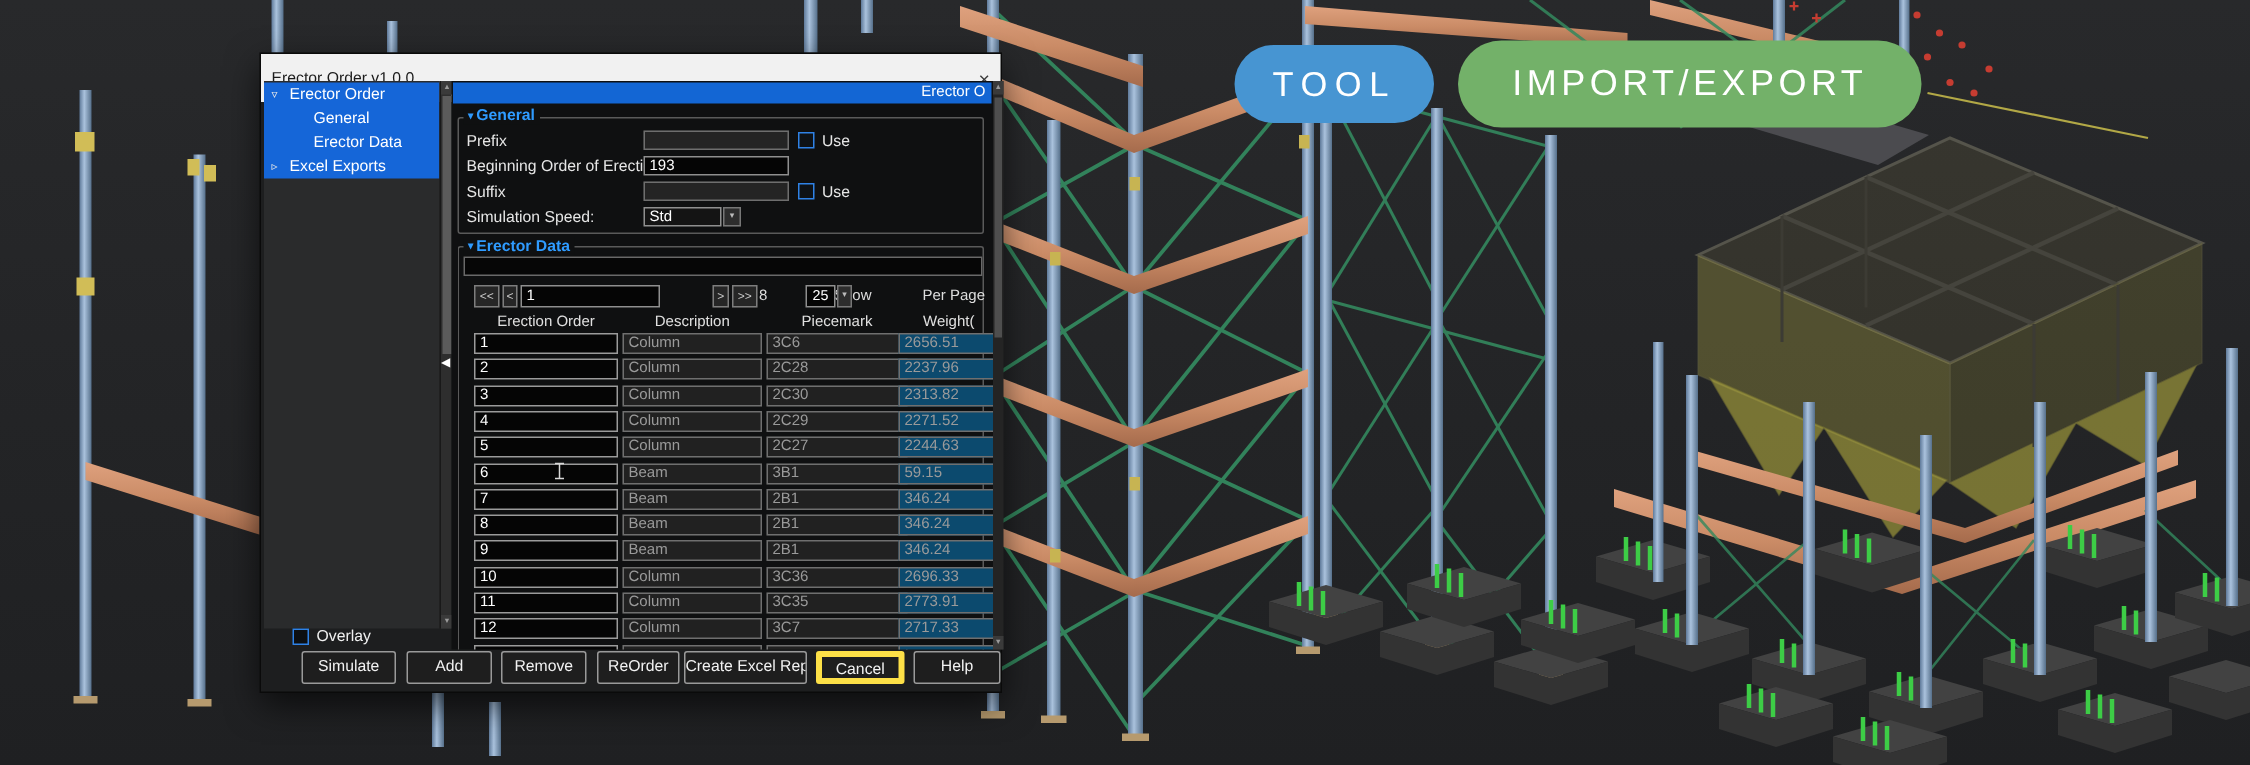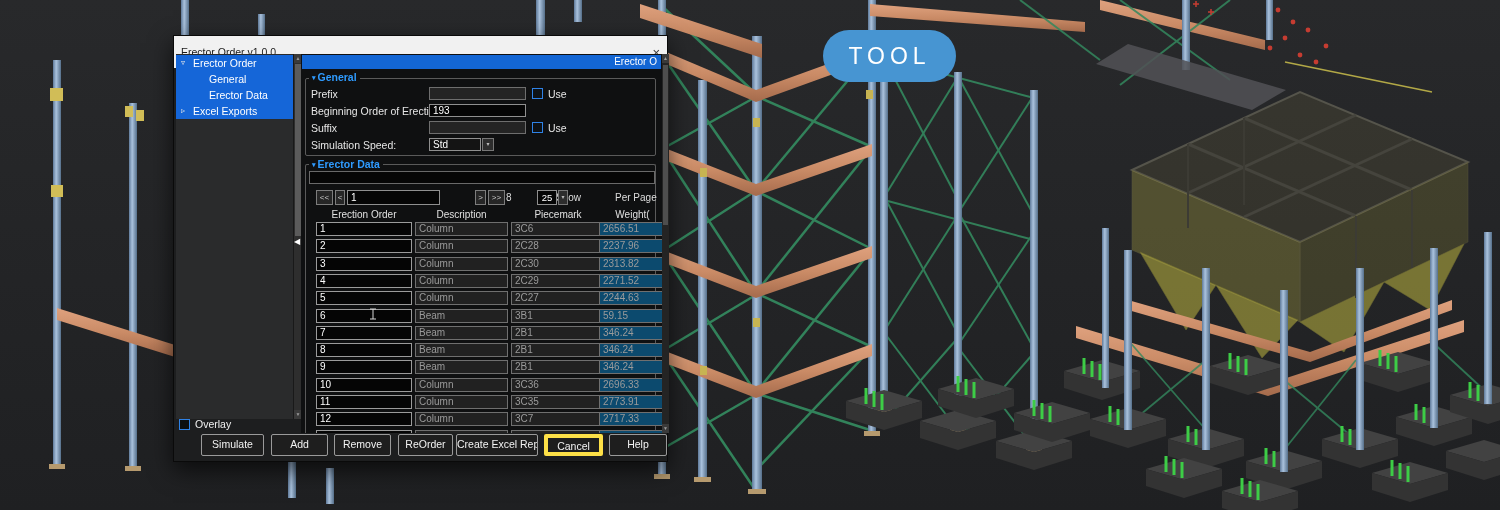--- a/index.html
+++ b/index.html
@@ -95,21 +95,21 @@
   .ms-thumb{position:absolute;left:1px;top:11px;width:5px;height:160px;background:#4e4e4e;}
   .main-scroll .sc-arrow{width:7px;}
 
   .btn{position:absolute;top:398px;height:22px;background:#1e1e1e;border:1px solid #9a9a9a;border-radius:2px;
        color:#f2f2f2;font-size:10.5px;text-align:center;line-height:19px;white-space:nowrap;overflow:hidden;}
   .b-simulate{left:27px;width:63px;} .b-add{left:97px;width:57px;} .b-remove{left:160px;width:57px;}
   .b-reorder{left:224px;width:55px;} .b-report{left:282px;width:82px;}
   .b-cancel{left:370px;width:59px;border:4px solid #fde047;line-height:17px;}
   .b-help{left:435px;width:58px;}
 
-  .overlay-row{position:absolute;left:5px;top:382px;display:flex;gap:5px;align-items:flex-end;}
+  .overlay-row{position:absolute;left:21px;top:382px;display:flex;gap:5px;align-items:flex-end;}
   .ov-cb{width:11px;height:11px;border:1px solid #2f82e6;background:#0c0f12;}
   .ov-label{color:#f0f0f0;font-size:10.5px;}
 
   .splitter{position:absolute;left:120px;top:201px;color:#fff;font-size:8px;line-height:10px;}
   .ibeam{position:absolute;left:195px;top:272px;}
 </style>
 </head>
 <body>
 
 <div class="stage">
@@ -520,14 +520,15 @@
     <div class="btn b-report">Create Excel Report</div>
     <div class="btn b-cancel">Cancel</div>
     <div class="btn b-help">Help</div>
 
     <svg class="ibeam" width="8" height="12">
       <path d="M1,1 H7 M4,1 V11 M1,11 H7" stroke="#d8d8d8" stroke-width="1" fill="none"></path>
     </svg>
   </div>
 
   <div class="pill pill-tool">TOOL</div>
+  <div class="pill pill-ie">IMPORT/EXPORT</div>
 
 </div>
 
 </body></html>

